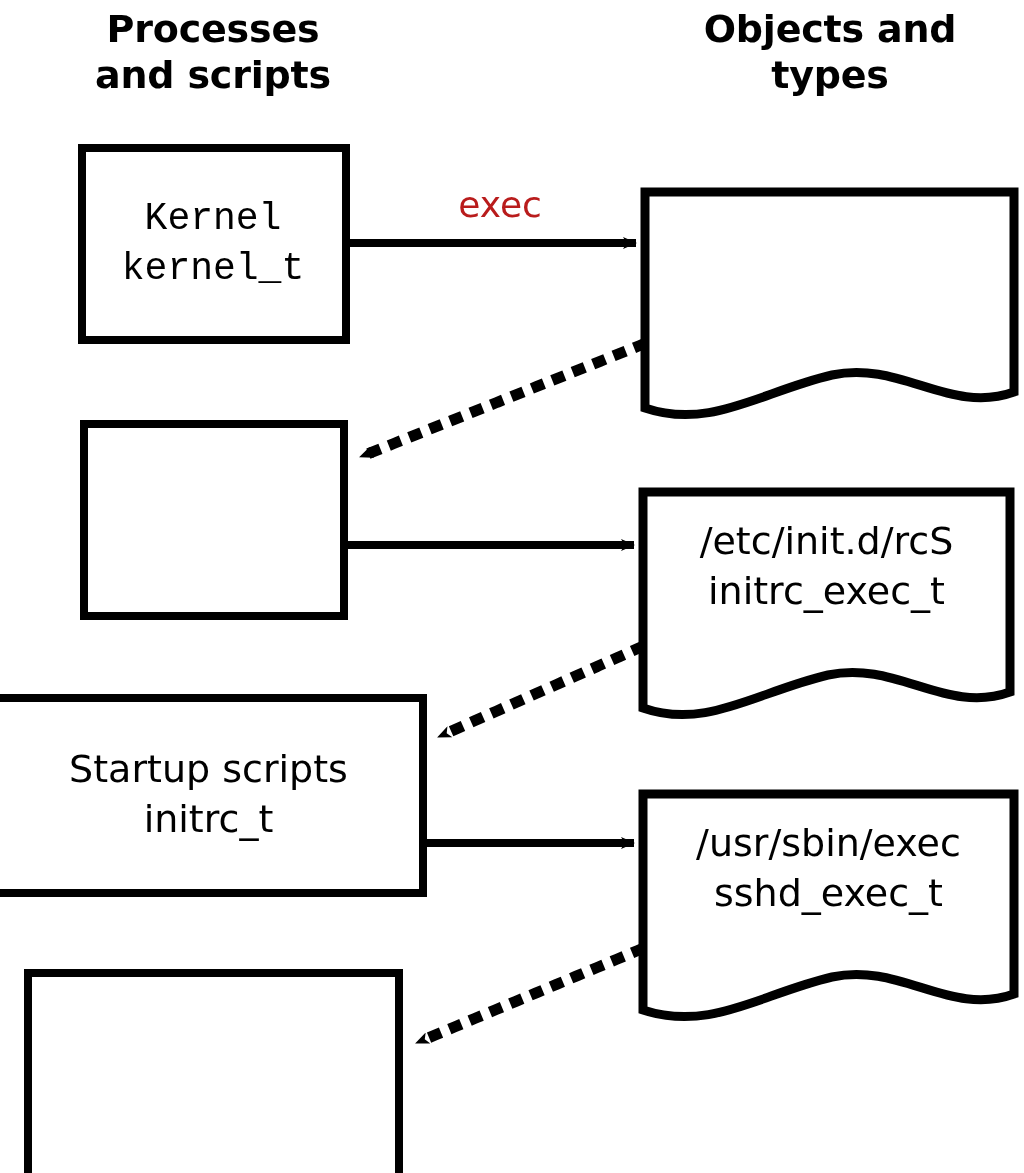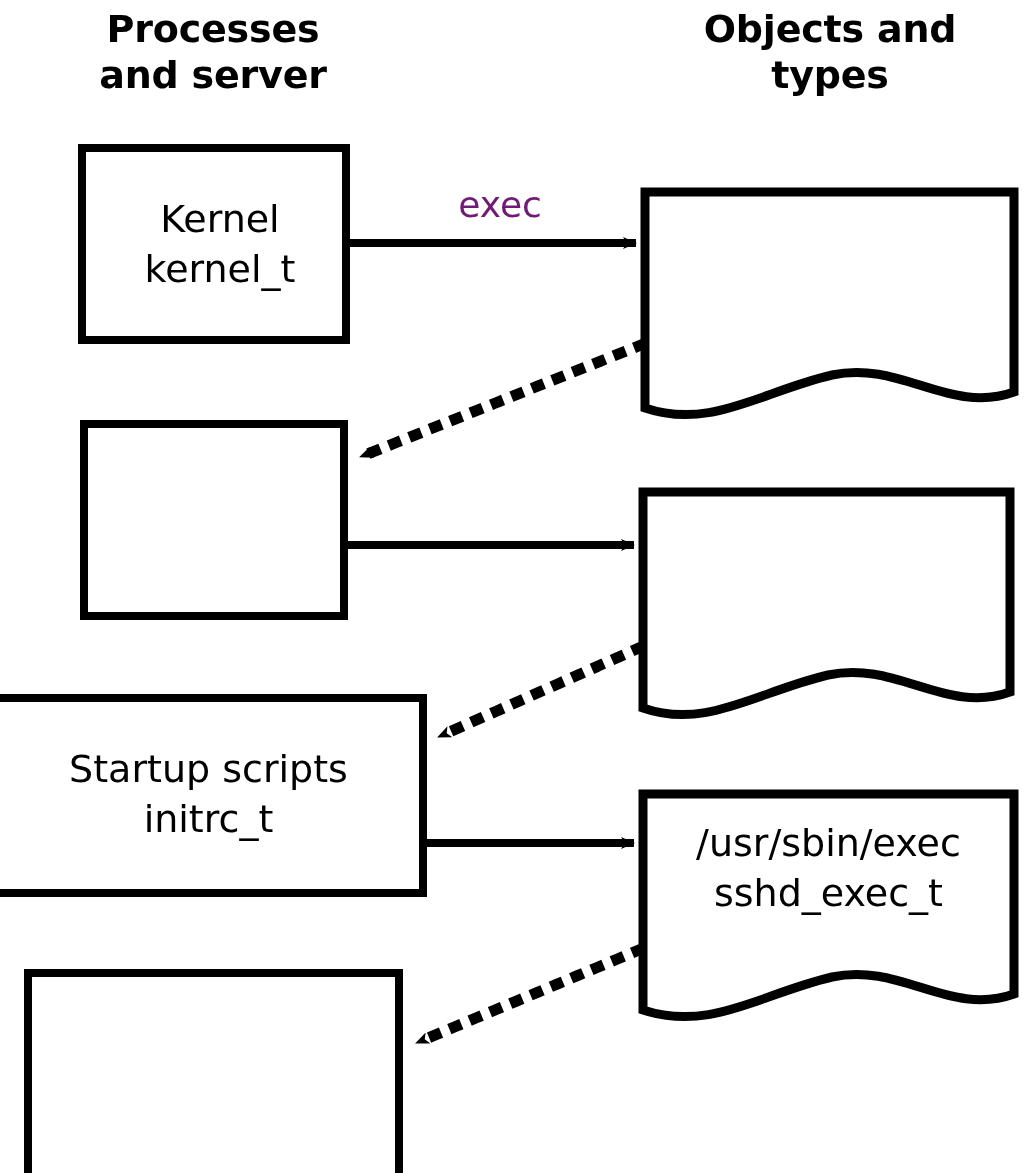--- a/index.html
+++ b/index.html
@@ -43,21 +43,21 @@
     font-size: 38px;
     line-height: 50px;
     color: #000000;
     white-space: pre-line;
   }
   .edge-label {
     position: absolute;
     text-align: center;
     font-size: 36px;
     line-height: 40px;
-    color: #701a75;
+    color: #b91c1c;
   }
 </style>
 </head>
 <body>
 
 <div id="stage">
 
   <svg id="diagram-svg" viewBox="0 0 1024 1173" xmlns="http://www.w3.org/2000/svg">
 
     <defs>
@@ -96,33 +96,35 @@
     <line x1="424" y1="843" x2="634" y2="843" stroke="#000000" stroke-width="8" marker-end="url(#arrow-solid)"></line>
 
     <line x1="641" y1="345" x2="360" y2="457" stroke="#000000" stroke-width="11" stroke-dasharray="2 20" stroke-linecap="square" marker-end="url(#arrow-dotted)"></line>
 
     <line x1="639" y1="648" x2="438" y2="737" stroke="#000000" stroke-width="11" stroke-dasharray="2 20" stroke-linecap="square" marker-end="url(#arrow-dotted)"></line>
 
     <line x1="639" y1="950" x2="416" y2="1043" stroke="#000000" stroke-width="11" stroke-dasharray="2 20" stroke-linecap="square" marker-end="url(#arrow-dotted)"></line>
   </svg>
 
   <div class="col-header" id="header-processes">Processes
-and server</div>
+and scripts</div>
 
   <div class="col-header" id="header-objects">Objects and
 types</div>
 
-  <div class="node-label" style="left:88px; top:194px; width:264px;">Kernel
+  <div class="node-label" style="left:81px; top:194px; width:264px;font-family:Liberation Mono, monospace;">Kernel
 kernel_t</div>
 
 
   <div class="node-label" style="left:-6px; top:744px; width:429px;">Startup scripts
 initrc_t</div>
 
 
 
+  <div class="node-label" style="left:643px; top:516px; width:367px;">/etc/init.d/rcS
+initrc_exec_t</div>
 
   <div class="node-label" style="left:643px; top:818px; width:371px;">/usr/sbin/exec
 sshd_exec_t</div>
 
   <div class="edge-label" style="left:420px; top:185px; width:160px;">exec</div>
 
 </div>
 
 </body></html>

